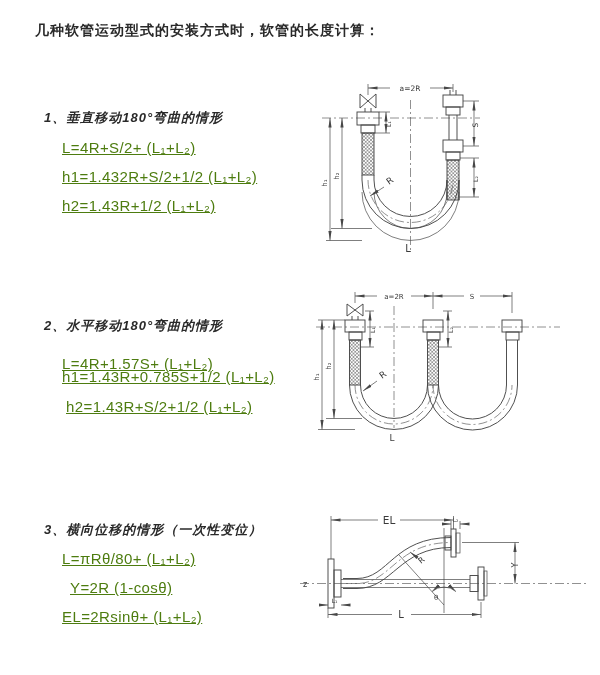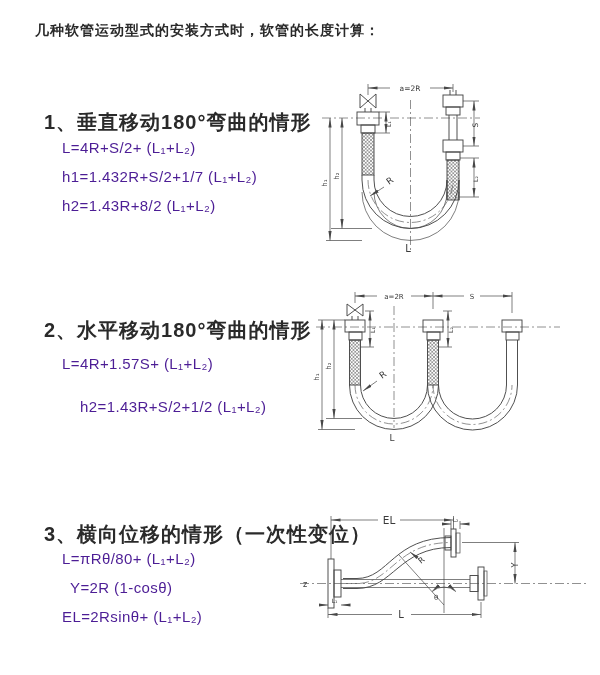--- a/index.html
+++ b/index.html
@@ -1,43 +1,44 @@
 <!DOCTYPE html>
 <html><head>
 <meta charset="utf-8">
 <style>
   html,body{margin:0;padding:0;background:#fff;}
   .page{position:relative;width:600px;height:675px;background:#ffffff;overflow:hidden;
         font-family:"Liberation Sans","DejaVu Sans",sans-serif;color:#2a2a2a;}
   .title{position:absolute;left:35px;top:22px;font-size:14px;font-weight:bold;letter-spacing:1px;}
-  .sec-head{position:absolute;font-size:20px;font-weight:bold;letter-spacing:1px;}
-  .formula{position:absolute;font-size:15px;letter-spacing:.4px;color:#4c1d95;}
+  .sec-head{position:absolute;font-size:13px;font-weight:bold;letter-spacing:1px;font-style:italic;}
+  .formula{position:absolute;font-size:15px;letter-spacing:.4px;color:#4d7c0f;text-decoration:underline;}
   svg{position:absolute;left:0;top:0;}
   .ln{stroke:#474747;stroke-width:.95;fill:none;}
   .thin{stroke-width:.7;}
   .dim{stroke:#474747;stroke-width:.7;fill:none;}
   .cl{stroke:#555;stroke-width:.65;fill:none;stroke-dasharray:9 3 2 3;}
   .braid{fill:url(#braid);stroke:#474747;stroke-width:.95;}
   text{fill:#3a3a3a;font-family:"DejaVu Sans","Liberation Sans",sans-serif;}
 </style>
 </head>
 <body>
 
 <div class="page">
 
   <div class="title">几种软管运动型式的安装方式时，软管的长度计算：</div>
 
   <div class="sec-head" style="left:44px;top:109px;">1、垂直移动180°弯曲的情形</div>
   <div class="formula" style="left:62px;top:139px;">L=4R+S/2+ (L₁+L₂)</div>
-  <div class="formula" style="left:62px;top:168px;">h1=1.432R+S/2+1/7 (L₁+L₂)</div>
-  <div class="formula" style="left:62px;top:197px;">h2=1.43R+8/2 (L₁+L₂)</div>
+  <div class="formula" style="left:62px;top:168px;">h1=1.432R+S/2+1/2 (L₁+L₂)</div>
+  <div class="formula" style="left:62px;top:197px;">h2=1.43R+1/2 (L₁+L₂)</div>
 
   <div class="sec-head" style="left:44px;top:309px;margin-top:8px;">2、水平移动180°弯曲的情形</div>
   <div class="formula" style="left:62px;top:339px;margin-top:16px;">L=4R+1.57S+ (L₁+L₂)</div>
-  <div class="formula" style="left:80px;top:398px;">h2=1.43R+S/2+1/2 (L₁+L₂)</div>
+  <div class="formula" style="left:62px;top:368px;">h1=1.43R+0.785S+1/2 (L₁+L₂)</div>
+  <div class="formula" style="left:66px;top:398px;">h2=1.43R+S/2+1/2 (L₁+L₂)</div>
 
   <div class="sec-head" style="left:44px;top:521px;">3、横向位移的情形（一次性变位）</div>
   <div class="formula" style="left:62px;top:550px;">L=πRθ/80+ (L₁+L₂)</div>
   <div class="formula" style="left:62px;top:579px;margin-left:8px;">Y=2R (1-cosθ)</div>
   <div class="formula" style="left:62px;top:608px;">EL=2Rsinθ+ (L₁+L₂)</div>
 
   <svg width="600" height="675" viewBox="0 0 600 675">
     <defs>
       <marker id="ar" viewBox="0 0 10 4" refX="9.5" refY="2" markerWidth="10" markerHeight="4" orient="auto-start-reverse" markerUnits="userSpaceOnUse">
         <path d="M0,0.4 L9.5,2 L0,3.6 Z" fill="#474747"></path>

